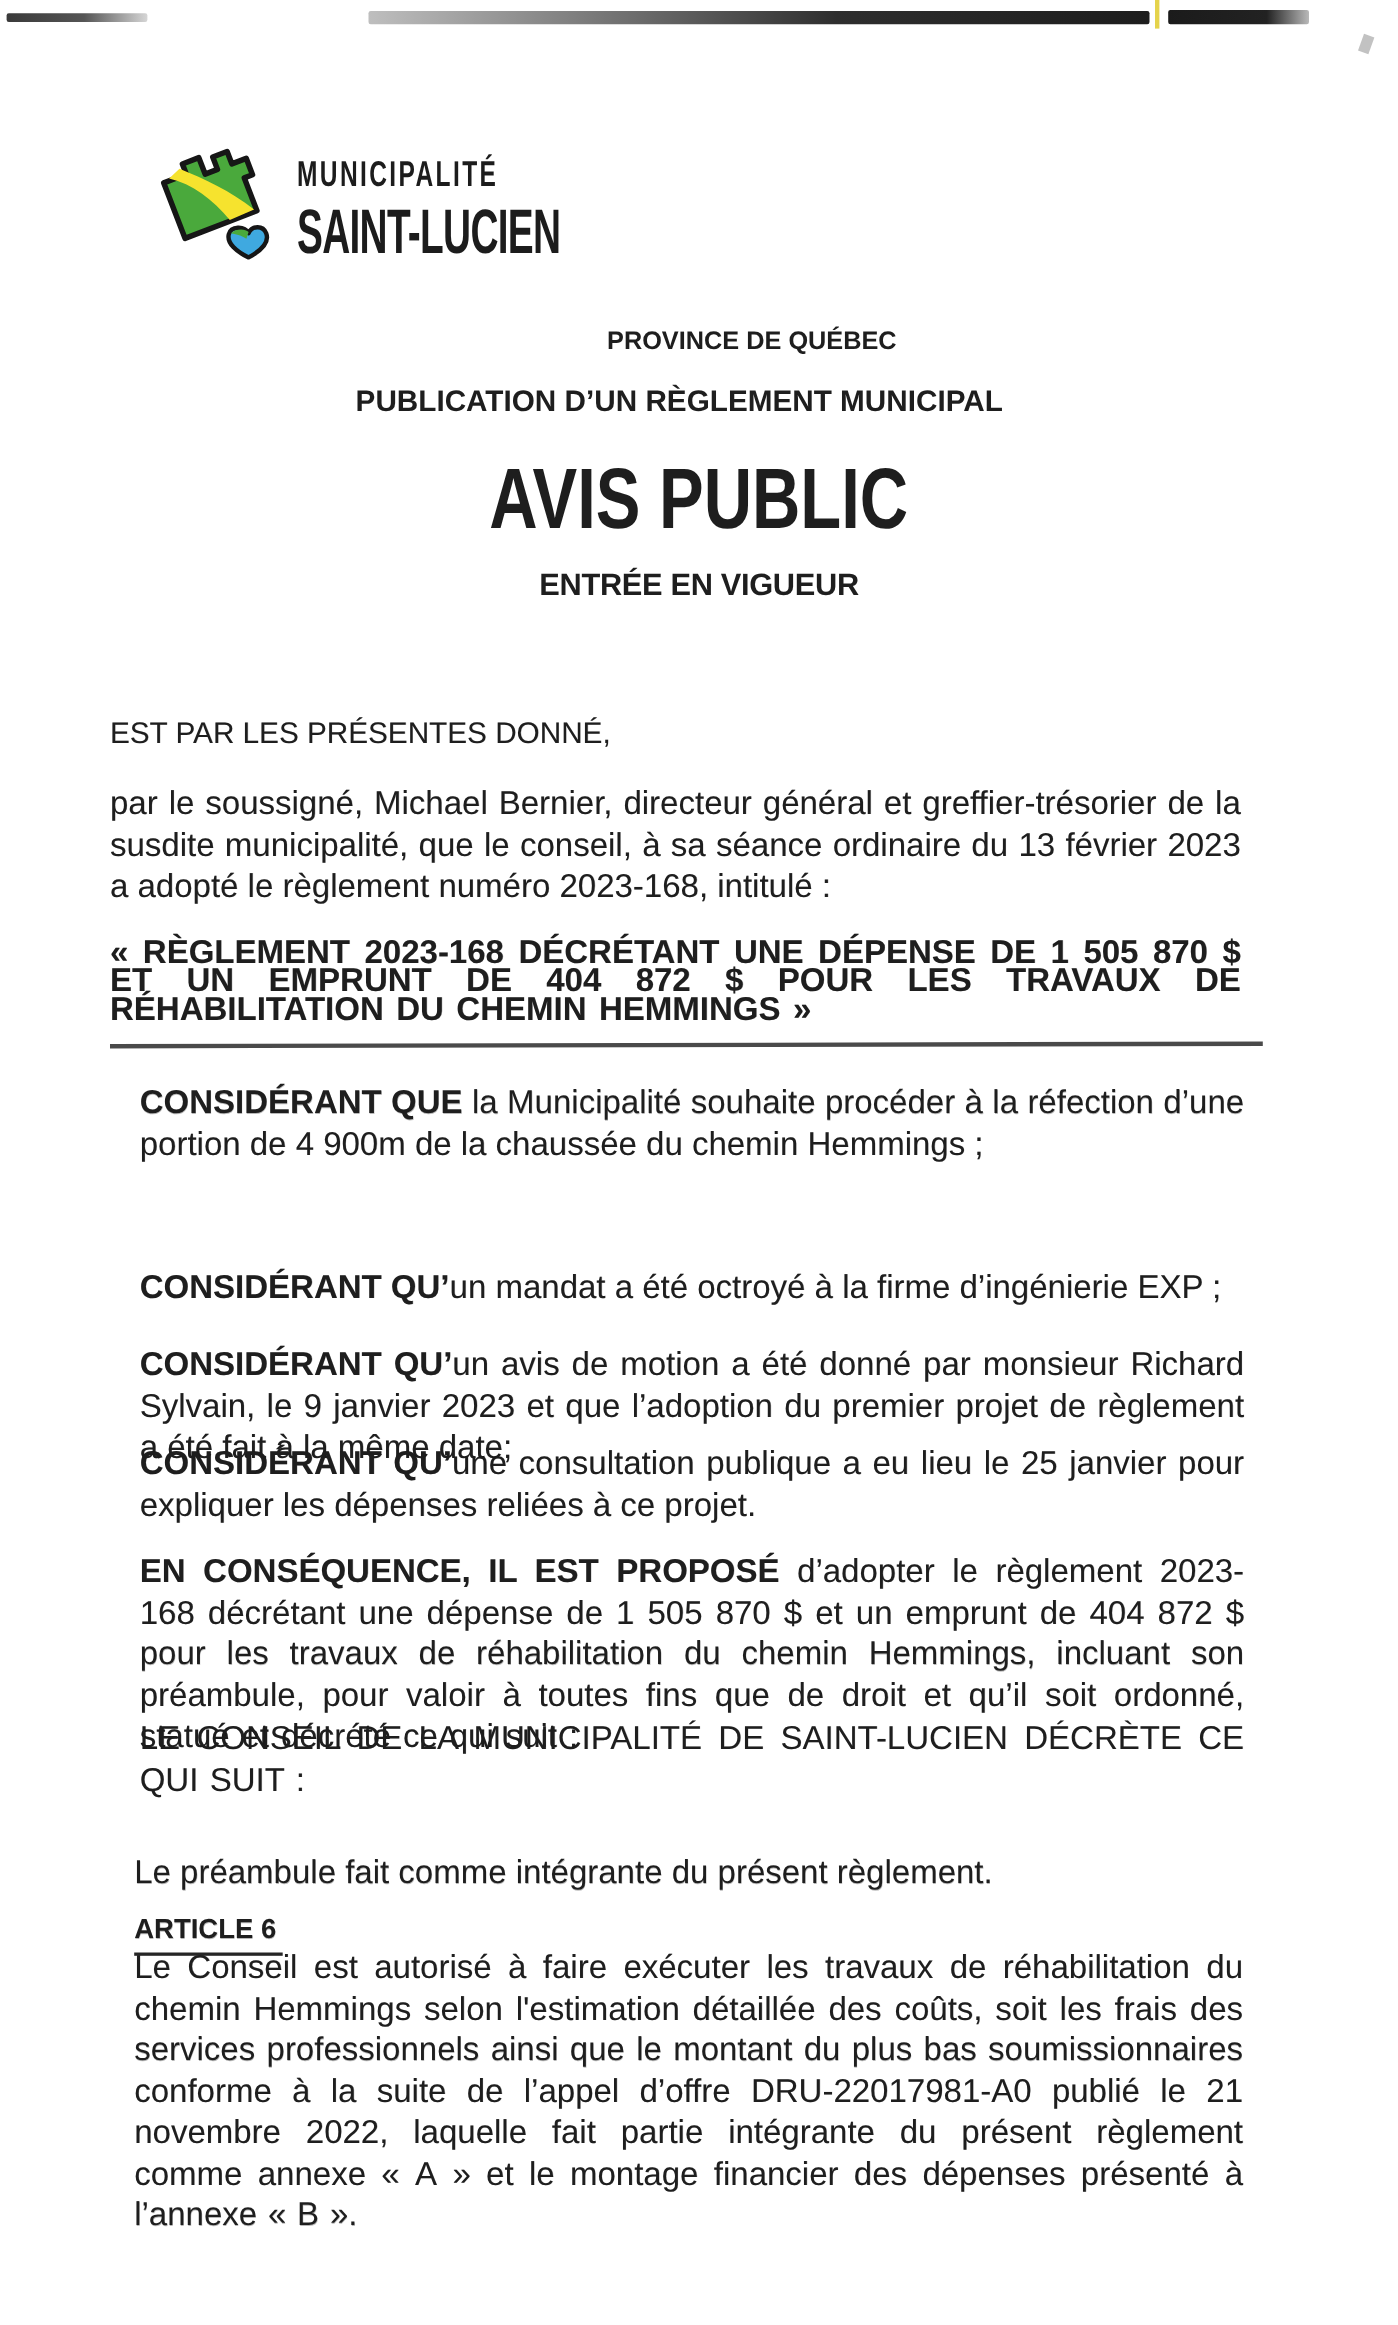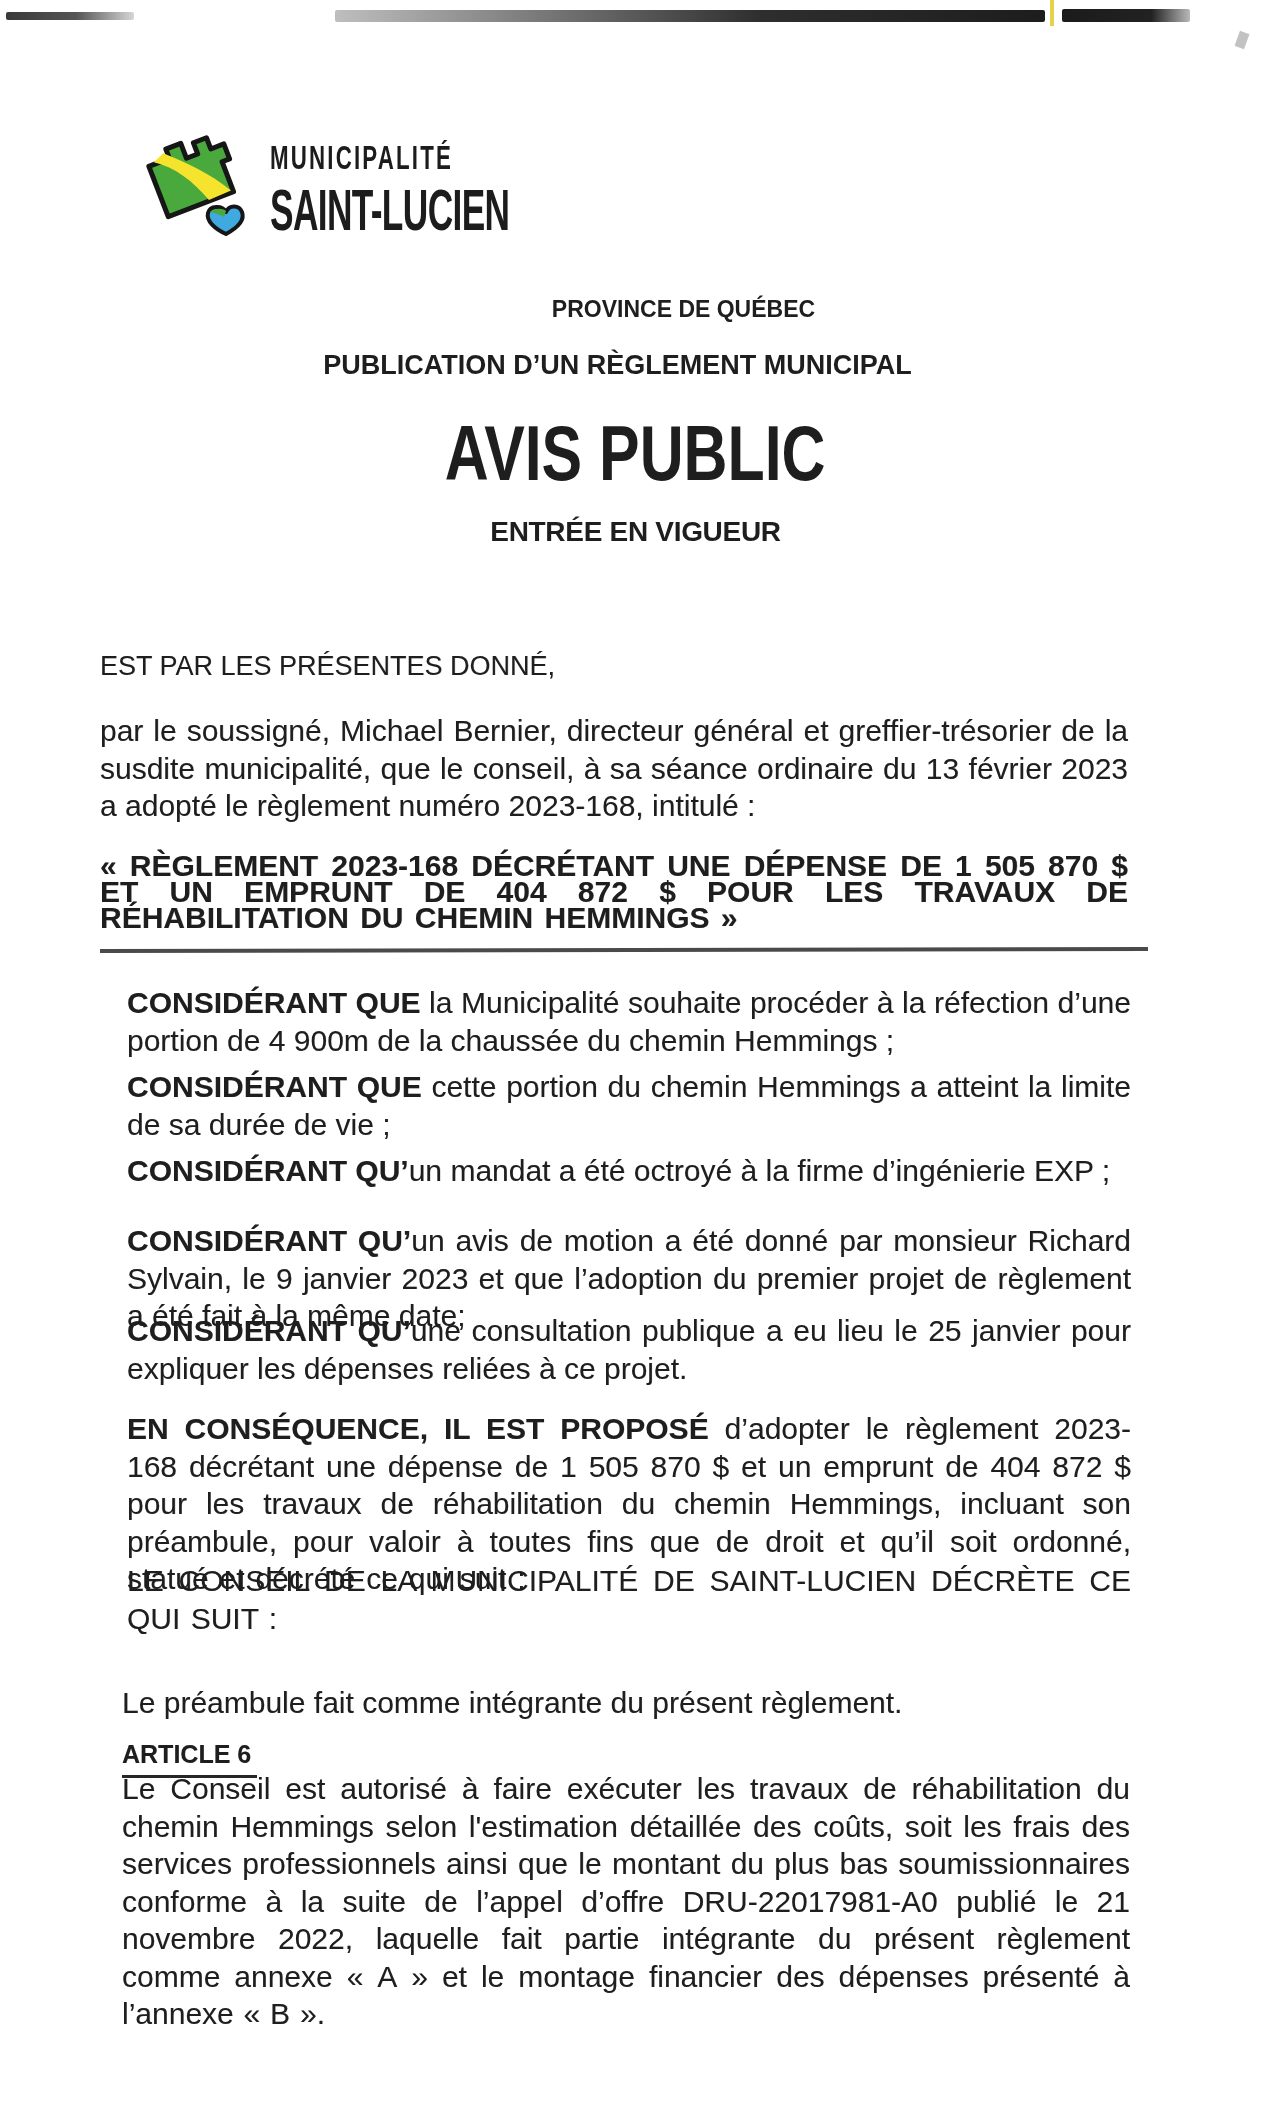--- a/index.html
+++ b/index.html
@@ -99,21 +99,20 @@
   </div>
   <div class="center-line h-entree">ENTRÉE EN VIGUEUR</div>
 
   <div class="blk main-col given">EST PAR LES PRÉSENTES DONNÉ,</div>
   <div class="blk main-col intro">par le soussigné, Michael Bernier, directeur général et greffier-trésorier de la susdite municipalité, que le conseil, à sa séance ordinaire du 13 février 2023 a adopté le règlement numéro 2023-168, intitulé :</div>
 
   <div class="blk main-col regtitle">« RÈGLEMENT 2023-168 DÉCRÉTANT UNE DÉPENSE DE 1&nbsp;505&nbsp;870 $ ET UN EMPRUNT DE 404&nbsp;872 $ POUR LES TRAVAUX DE RÉHABILITATION DU CHEMIN HEMMINGS »</div>
   <div class="rule"></div>
 
   <div class="blk ind-col c1"><span class="lead">CONSIDÉRANT QUE</span><span> la Municipalité souhaite procéder à la réfection d’une portion de 4&nbsp;900m de la chaussée du chemin Hemmings ;</span></div>
-  <div class="blk ind-col c2"><span class="lead">CONSIDÉRANT QUE</span><span> cette portion du chemin Hemmings a atteint la limite de sa durée de vie ;</span></div>
   <div class="blk ind-col c3"><span class="lead">CONSIDÉRANT QU’</span><span>un mandat a été octroyé à la firme d’ingénierie EXP ;</span></div>
   <div class="blk ind-col c4"><span class="lead">CONSIDÉRANT QU’</span><span>un avis de motion a été donné par monsieur Richard Sylvain, le 9 janvier 2023 et que l’adoption du premier projet de règlement a été fait à la même date;</span></div>
   <div class="blk ind-col c5"><span class="lead">CONSIDÉRANT QU’</span><span>une consultation publique a eu lieu le 25 janvier pour expliquer les dépenses reliées à ce projet.</span></div>
 
   <div class="blk ind-col cq"><span class="lead">EN CONSÉQUENCE, IL EST PROPOSÉ</span><span> d’adopter le règlement 2023-168 décrétant une dépense de 1&nbsp;505 870 $ et un emprunt de 404 872 $ pour les travaux de réhabilitation du chemin Hemmings, incluant son préambule, pour valoir à toutes fins que de droit et qu’il soit ordonné, statué et décrété ce qui suit :</span></div>
 
   <div class="blk ind-col decree">LE CONSEIL DE LA MUNICIPALITÉ DE SAINT-LUCIEN DÉCRÈTE CE QUI SUIT :</div>
 
   <div class="blk art-col a1b">Le préambule fait comme intégrante du présent règlement.</div>
 

